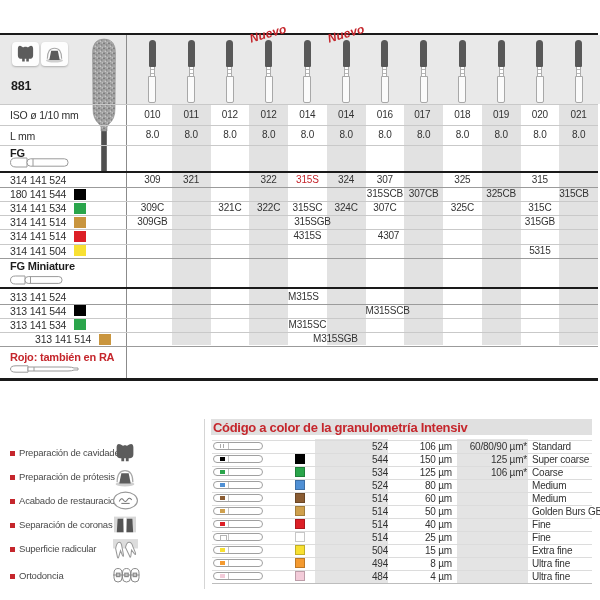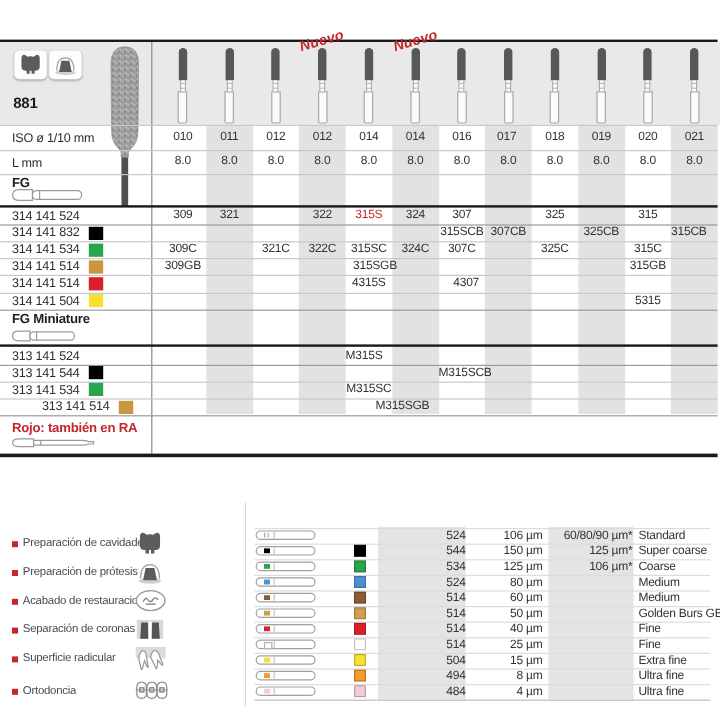--- a/index.html
+++ b/index.html
@@ -215,21 +215,21 @@
         <div class="cellval" style="left: 171.75px; width: 38.75px; line-height: 14.1px;">321</div>
         <div class="cellval" style="left: 249.25px; width: 38.75px; line-height: 14.1px;">322</div>
         <div class="cellval" style="left: 288px; width: 38.75px; line-height: 14.1px; color: rgb(197, 38, 44);">315S</div>
         <div class="cellval" style="left: 326.75px; width: 38.75px; line-height: 14.1px;">324</div>
         <div class="cellval" style="left: 365.5px; width: 38.75px; line-height: 14.1px;">307</div>
         <div class="cellval" style="left: 443px; width: 38.75px; line-height: 14.1px;">325</div>
         <div class="cellval" style="left: 520.5px; width: 38.75px; line-height: 14.1px;">315</div>
       </div>
       <div class="hline med" style="top: 187.1px;"></div>
       <div class="trow" style="top: 187.1px; height: 14.1px;">
-        <div class="code">314 141 832</div>
+        <div class="code">180 141 544</div>
         <div class="sq" style="top: 1.55px; background: rgb(0, 0, 0);"></div>
         <div class="cellval" style="left: 365.5px; width: 38.75px; line-height: 14.1px;">315SCB</div>
         <div class="cellval" style="left: 404.25px; width: 38.75px; line-height: 14.1px;">307CB</div>
         <div class="cellval" style="left: 481.75px; width: 38.75px; line-height: 14.1px;">325CB</div>
         <div class="cellval" style="left: 559.25px; width: 15px; line-height: 14.1px;">315CB</div>
       </div>
       <div class="hline" style="top: 201.2px;"></div>
       <div class="trow" style="top: 201.2px; height: 14.1px;">
         <div class="code">314 141 534</div>
         <div class="sq" style="top: 1.55px; background: rgb(42, 165, 75);"></div>
@@ -365,20 +365,23 @@
             <g fill="none" stroke="#8a8a8a" stroke-width="1.2">
               <rect x="4.5" y="8.2" width="3.4" height="3.4"></rect>
               <rect x="12.8" y="8.2" width="3.4" height="3.4"></rect>
               <rect x="21.2" y="8.2" width="3.4" height="3.4"></rect>
             </g>
           </svg></div>
       </div>
     </div>
   <div class="abs" style="left:204px;top:419px;width:1px;height:170px;background:#d5d5d5;"></div>
 
+  <div class="panelhead" style="left:211px;top:419px;width:381px;">
+    <span>Código a color de la granulometría Intensiv</span>
+  </div>
   <div class="granband" style="left:315px;width:73px;"></div>
   <div class="granband" style="left:457px;width:71px;"></div>
   <div>
       <div class="granline" style="top: 439.5px;"></div>
       <div class="granrow" style="top: 439.5px;">
         <div class="bur">
           <div class="tick" style="left: 6px;"></div>
           <div class="tick" style="left: 9px;"></div>
         </div>
         <div class="gcode">524</div>

